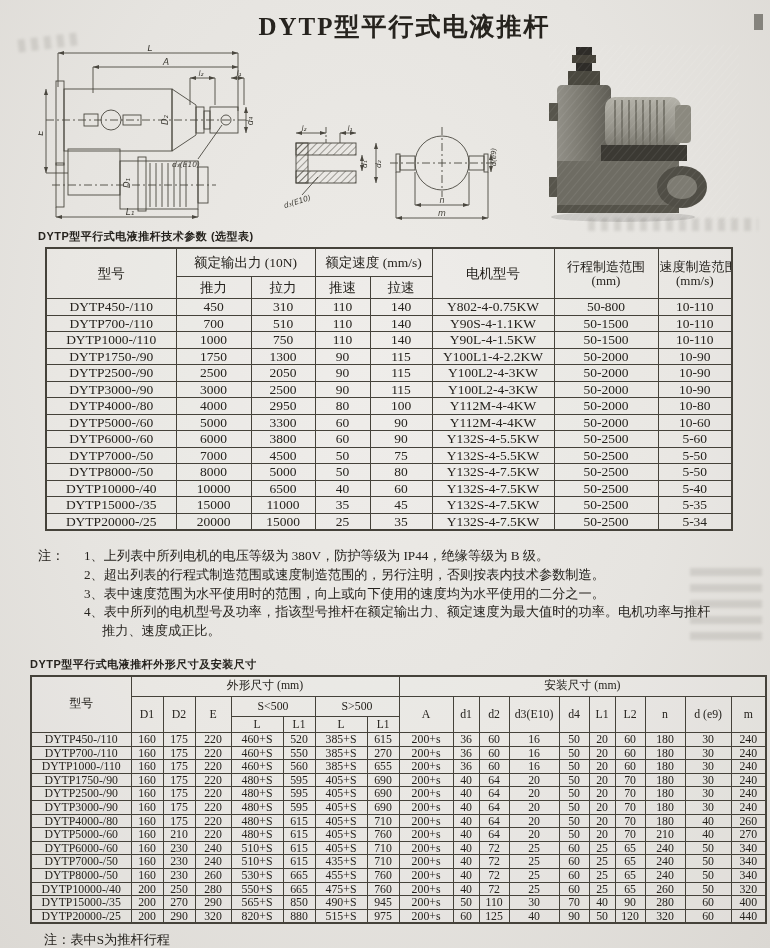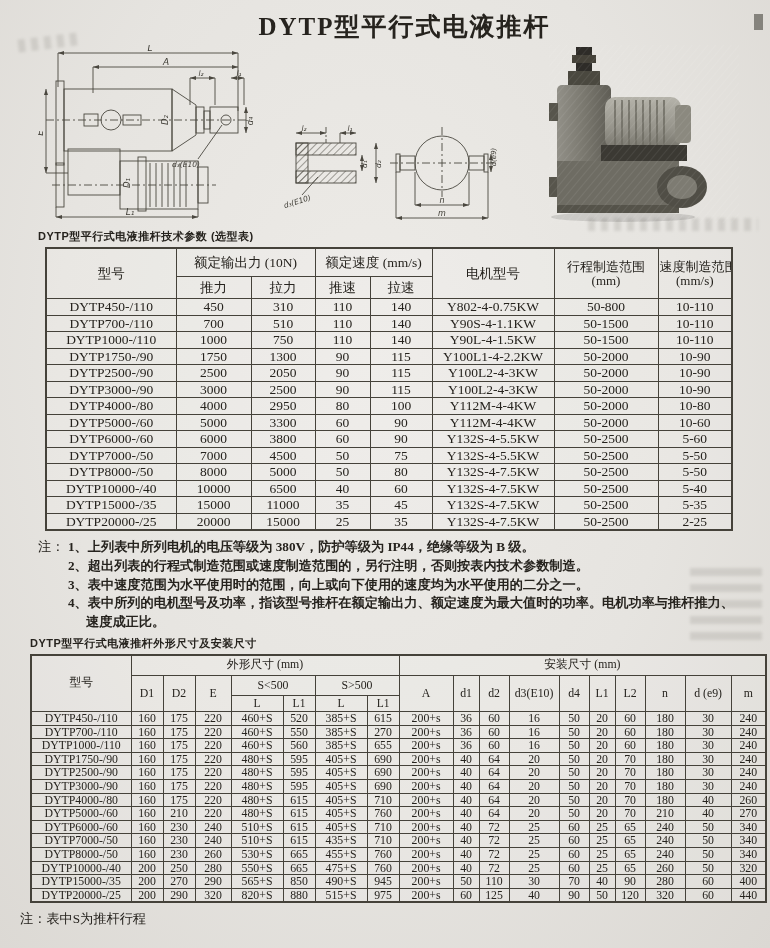--- a/index.html
+++ b/index.html
@@ -45,30 +45,30 @@
 
   .t1{margin-left:45px;width:686px;font-size:13.5px;}
   .t1 thead tr:first-child th{height:25px;}
   .t1 thead tr:last-child th{height:19px;}
   .t1 td{height:15.5px;line-height:15.5px;padding:0 2px;}
   .t1 .unit-line{font-size:13px;line-height:14px;}
 
   .notes{position:relative;margin:7px 0 0 38px;width:700px;
          font-size:13.2px;line-height:18.8px;}
   .notes .prefix{position:absolute;left:0;top:0;}
-  .notes ol{list-style:none;margin:0;padding:0 0 0 30px;font-weight:bold;}
+  .notes ol{list-style:none;margin:16px;padding:0 0 0 30px;}
   .notes li{padding-left:18px;text-indent:-18px;}
 
   .t2{margin-left:30px;width:736px;font-size:11.8px;}
   .t2 thead tr:nth-child(1) th{height:17px;}
   .t2 thead tr:nth-child(2) th{height:17px;}
   .t2 thead tr:nth-child(3) th{height:13px;font-size:11.5px;}
   .t2 td{height:12.6px;line-height:12.6px;padding:0 1px;}
 
-  .footer-note{margin:7px 0 0 20px;font-size:13.2px;}
+  .footer-note{margin:7px 0 0 44px;font-size:13.2px;}
 </style>
 </head>
 <body>
 
 <div class="page">
 
   <div class="artifact a1"></div>
   <div class="artifact a2"></div>
   <div class="artifact a3"></div>
   <div class="artifact a4"></div>
@@ -404,21 +404,21 @@
           <td>5-35</td>
         </tr>
         <tr>
           <td>DYTP20000-/25</td>
           <td>20000</td>
           <td>15000</td>
           <td>25</td>
           <td>35</td>
           <td>Y132S-4-7.5KW</td>
           <td>50-2500</td>
-          <td>2-25</td>
+          <td>5-34</td>
         </tr>
       </tbody>
   </table>
 
   <div class="notes">
     <span class="prefix">注：</span>
     <ol>
         <li>1、上列表中所列电机的电压等级为 380V，防护等级为 IP44，绝缘等级为 B 级。</li>
         <li>2、超出列表的行程式制造范围或速度制造范围的，另行注明，否则按表内技术参数制造。</li>
         <li>3、表中速度范围为水平使用时的范围，向上或向下使用的速度均为水平使用的二分之一。</li>

